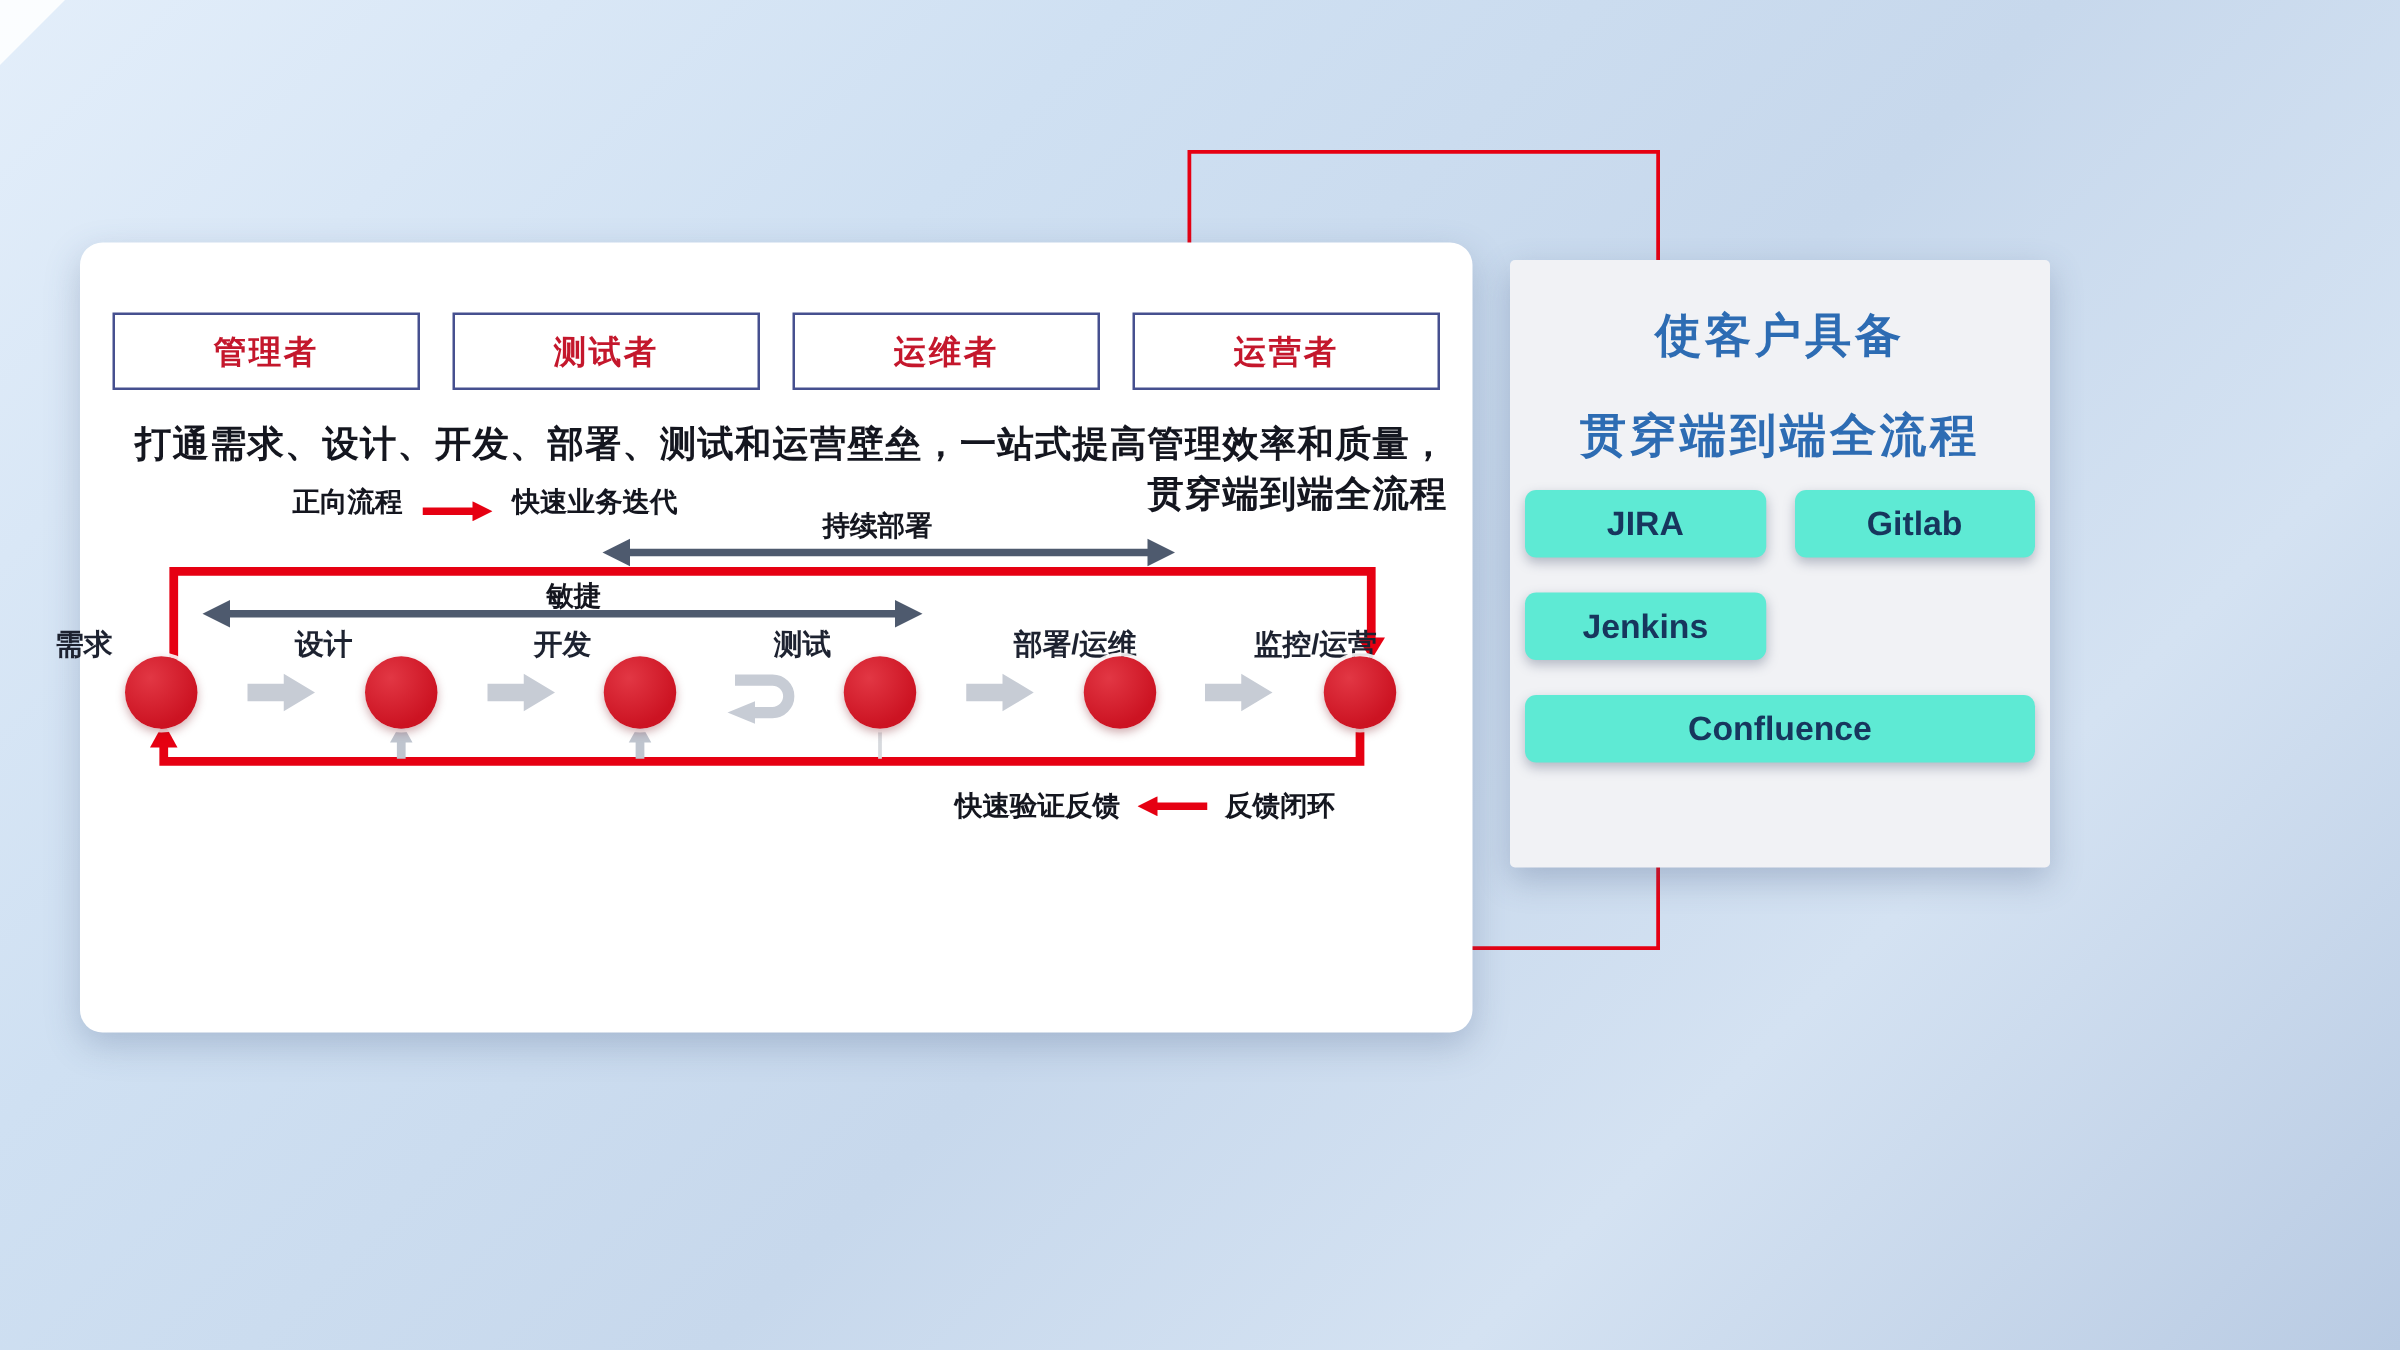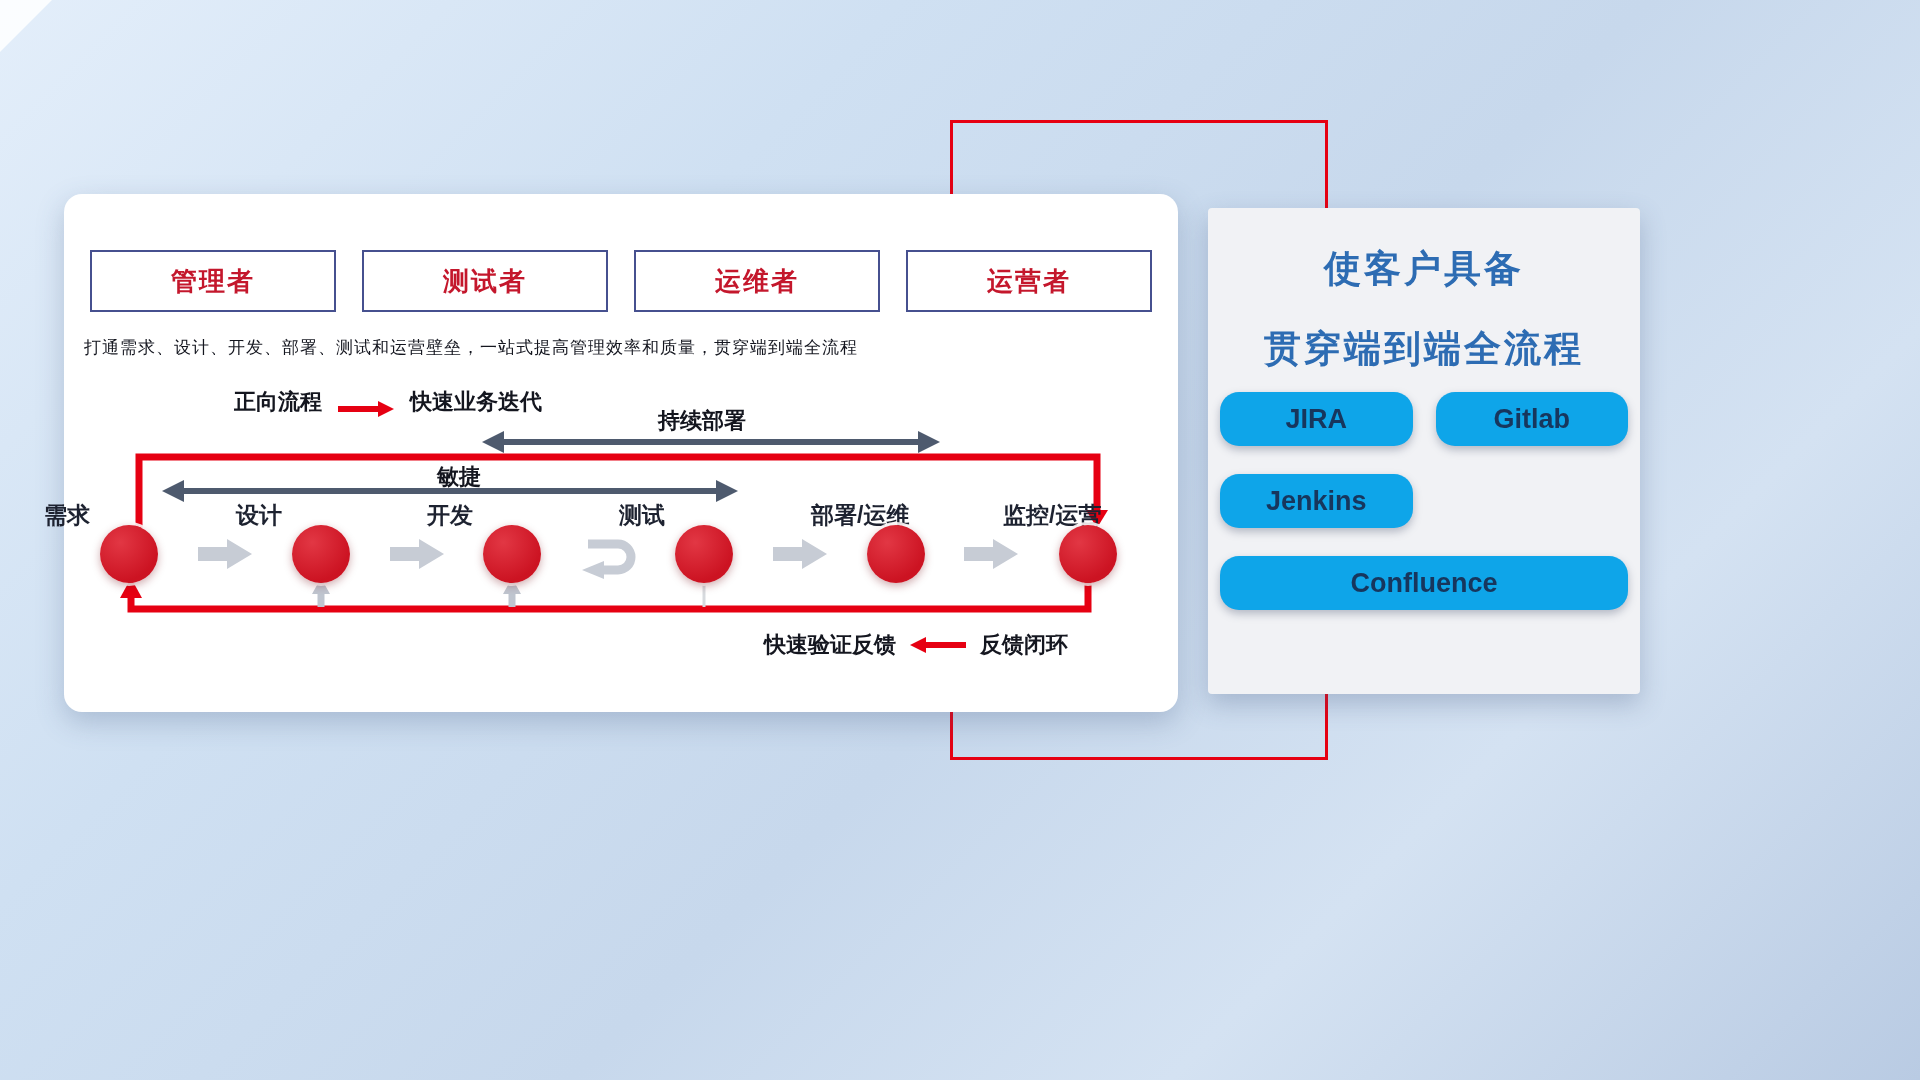--- a/index.html
+++ b/index.html
@@ -4,48 +4,48 @@
 <style>
   * { margin:0; padding:0; box-sizing:border-box; }
   body { font-family:"Liberation Sans","DejaVu Sans",sans-serif; }
   .canvas { position:relative; width:1920px; height:1080px; overflow:hidden;
             background:linear-gradient(135deg,#e3eefa 0%,#cfe0f2 30%,#c7d8ec 55%,#d4e2f2 75%,#b9cbe3 100%); }
   .corner-accent { position:absolute; left:0; top:0; width:0; height:0;
             border-left:52px solid rgba(255,255,255,.85); border-bottom:52px solid transparent; }
   .red-frame { position:absolute; left:950px; top:120px; width:378px; height:640px;
             border:3px solid #e60012; }
   
-  .main-panel { position:absolute; left:64px; top:194px; width:1114px; height:518px;
+  .main-panel { position:absolute; left:64px; top:194px; width:1114px; height:632px;
             background:#ffffff; border-radius:18px; box-shadow:0 10px 28px rgba(70,90,130,.28); }
   .roles { position:absolute; left:26px; right:26px; top:56px; display:flex; gap:26px; }
   .role-box { flex:1; height:62px; border:2px solid #46508f; background:#fff;
             display:flex; align-items:center; justify-content:center;
             color:#c4172c; font-size:26px; font-weight:bold; letter-spacing:2px; }
-  .desc { position:absolute; left:20px; right:20px; top:142px; text-align:left;
-            font-size:17px; font-weight:normal; color:#14161f; letter-spacing:1px; }
+  .desc { position:absolute; left:20px; right:20px; top:142px; text-align:right;
+            font-size:29px; font-weight:bold; color:#14161f; letter-spacing:1px; }
   .legend-forward { position:absolute; left:170px; top:193px; display:flex; align-items:flex-end; gap:16px;
             font-size:22px; font-weight:bold; color:#14161f; }
   .legend-feedback { position:absolute; left:700px; top:436px; display:flex; align-items:center; gap:14px;
             font-size:22px; font-weight:bold; color:#14161f; }
   .flow-svg { position:absolute; left:0; top:0; width:1114px; height:518px; pointer-events:none; }
   .stage-label { position:absolute; top:306px; width:170px; 
             font-size:23px; font-weight:bold; color:#1d2230; }
   .stage-node { position:absolute; top:331px; width:58px; height:58px; border-radius:50%;
             background:radial-gradient(circle at 35% 30%, #e23744 0%, #cc1322 70%);
             box-shadow:0 3px 8px rgba(120,20,30,.35), 0 0 0 3px rgba(255,255,255,.9); }
   .arrow-mini-label { position:absolute; font-size:22px; font-weight:bold; color:#14161f; text-align:center; }
   
   .right-panel { position:absolute; left:1208px; top:208px; width:432px; height:486px;
             background:#f1f2f5; border-radius:4px; box-shadow:0 10px 26px rgba(70,90,130,.3); }
   .rp-title { text-align:center; font-size:37px; font-weight:bold; color:#2d6cb3; letter-spacing:3px; }
   .rp-title.l1 { margin-top:36px; }
   .rp-title.l2 { margin-top:30px; }
   .tools { position:absolute; left:12px; right:12px; top:184px;
             display:grid; grid-template-columns:1fr 1fr; gap:28px 23px; }
-  .tool { height:54px; background:#0ea5e9; border-radius:19px;
+  .tool { height:54px; background:#5eead4; border-radius:9px;
             display:flex; align-items:center; justify-content:center;
             font-size:27px; font-weight:bold; color:#17365d;
             box-shadow:0 4px 9px rgba(90,100,125,.4); }
   .tool.wide { grid-column:1 / -1; }
 </style>
 </head>
 <body>
 
 <div class="canvas">
   <div class="corner-accent"></div>

